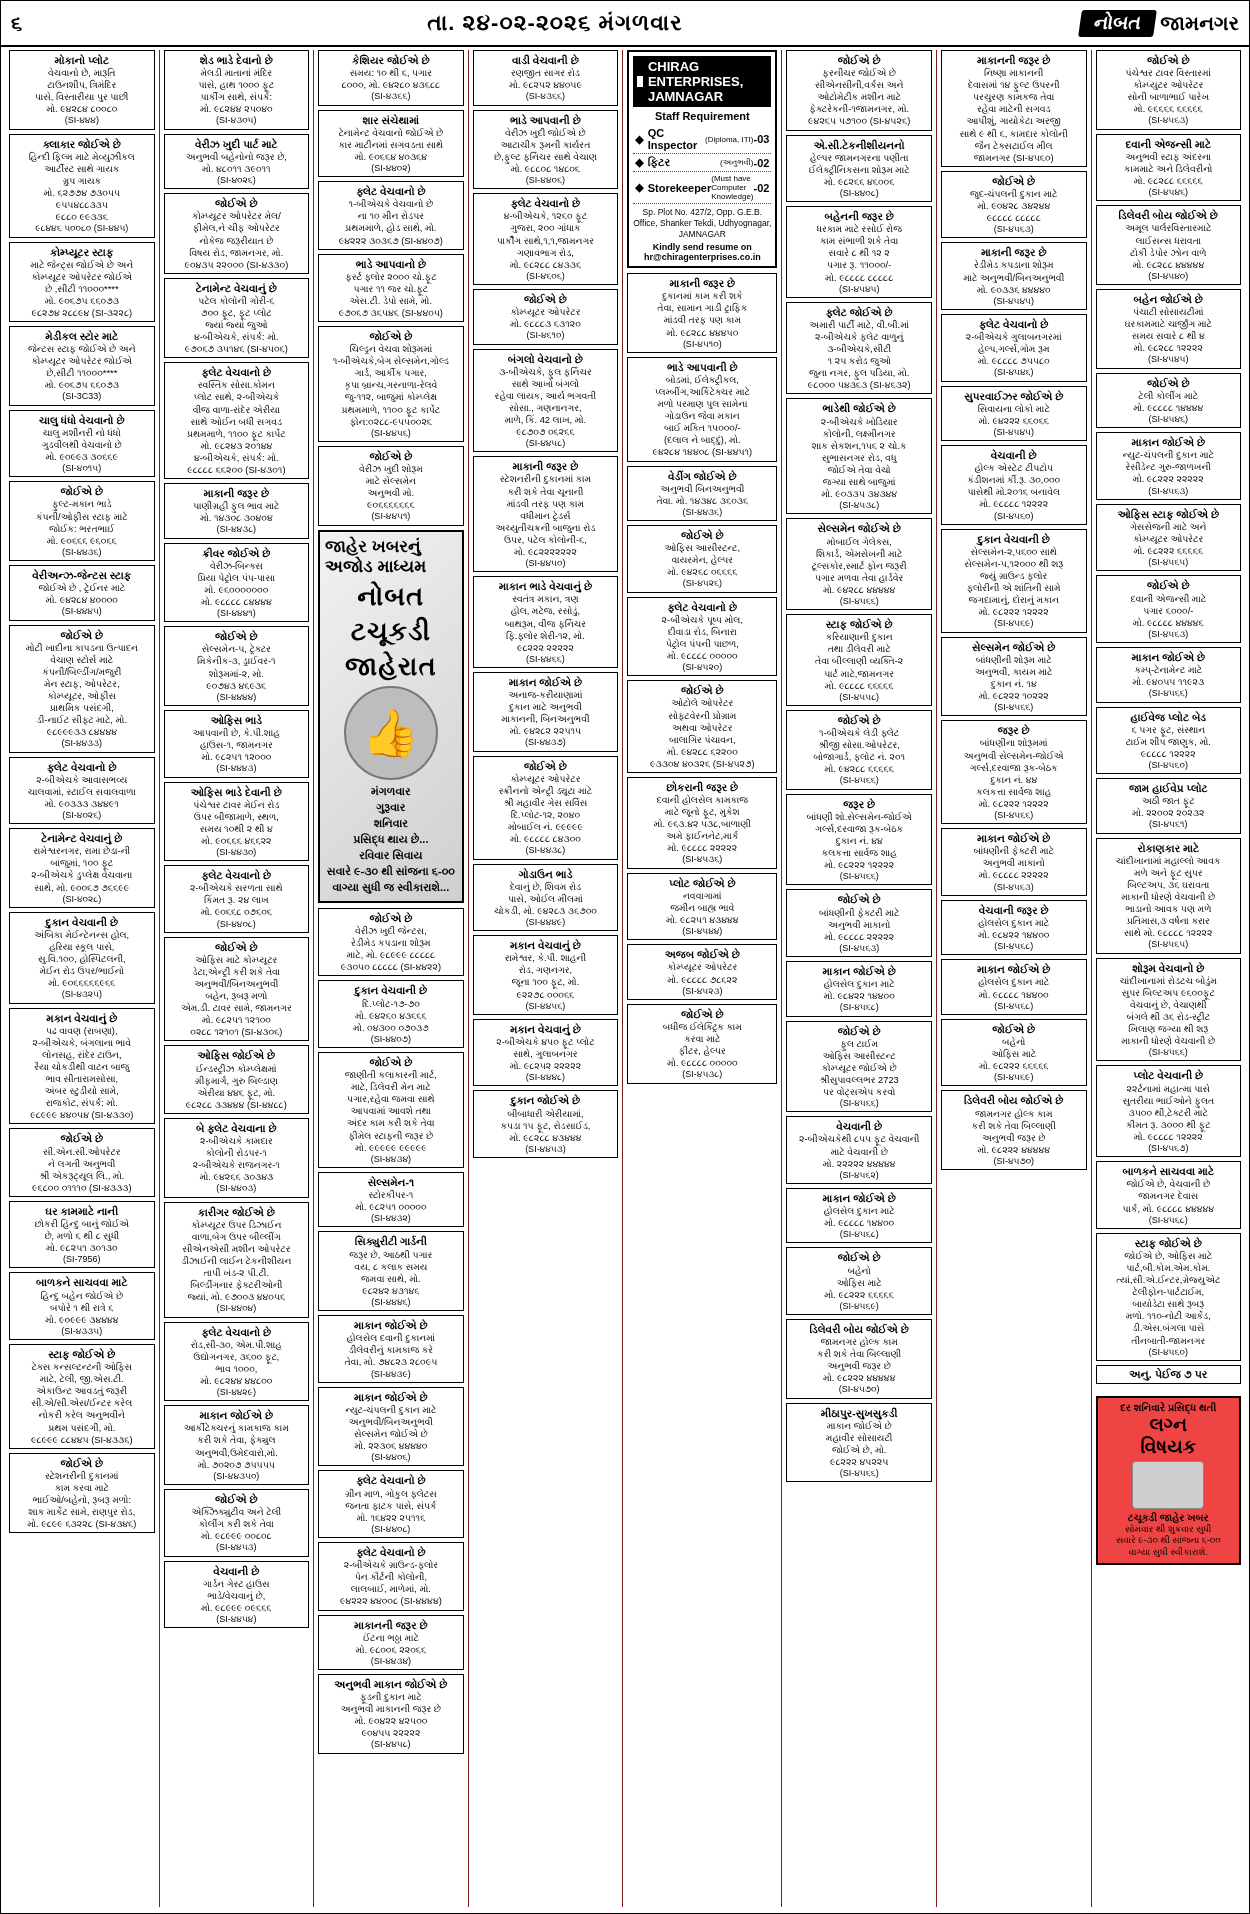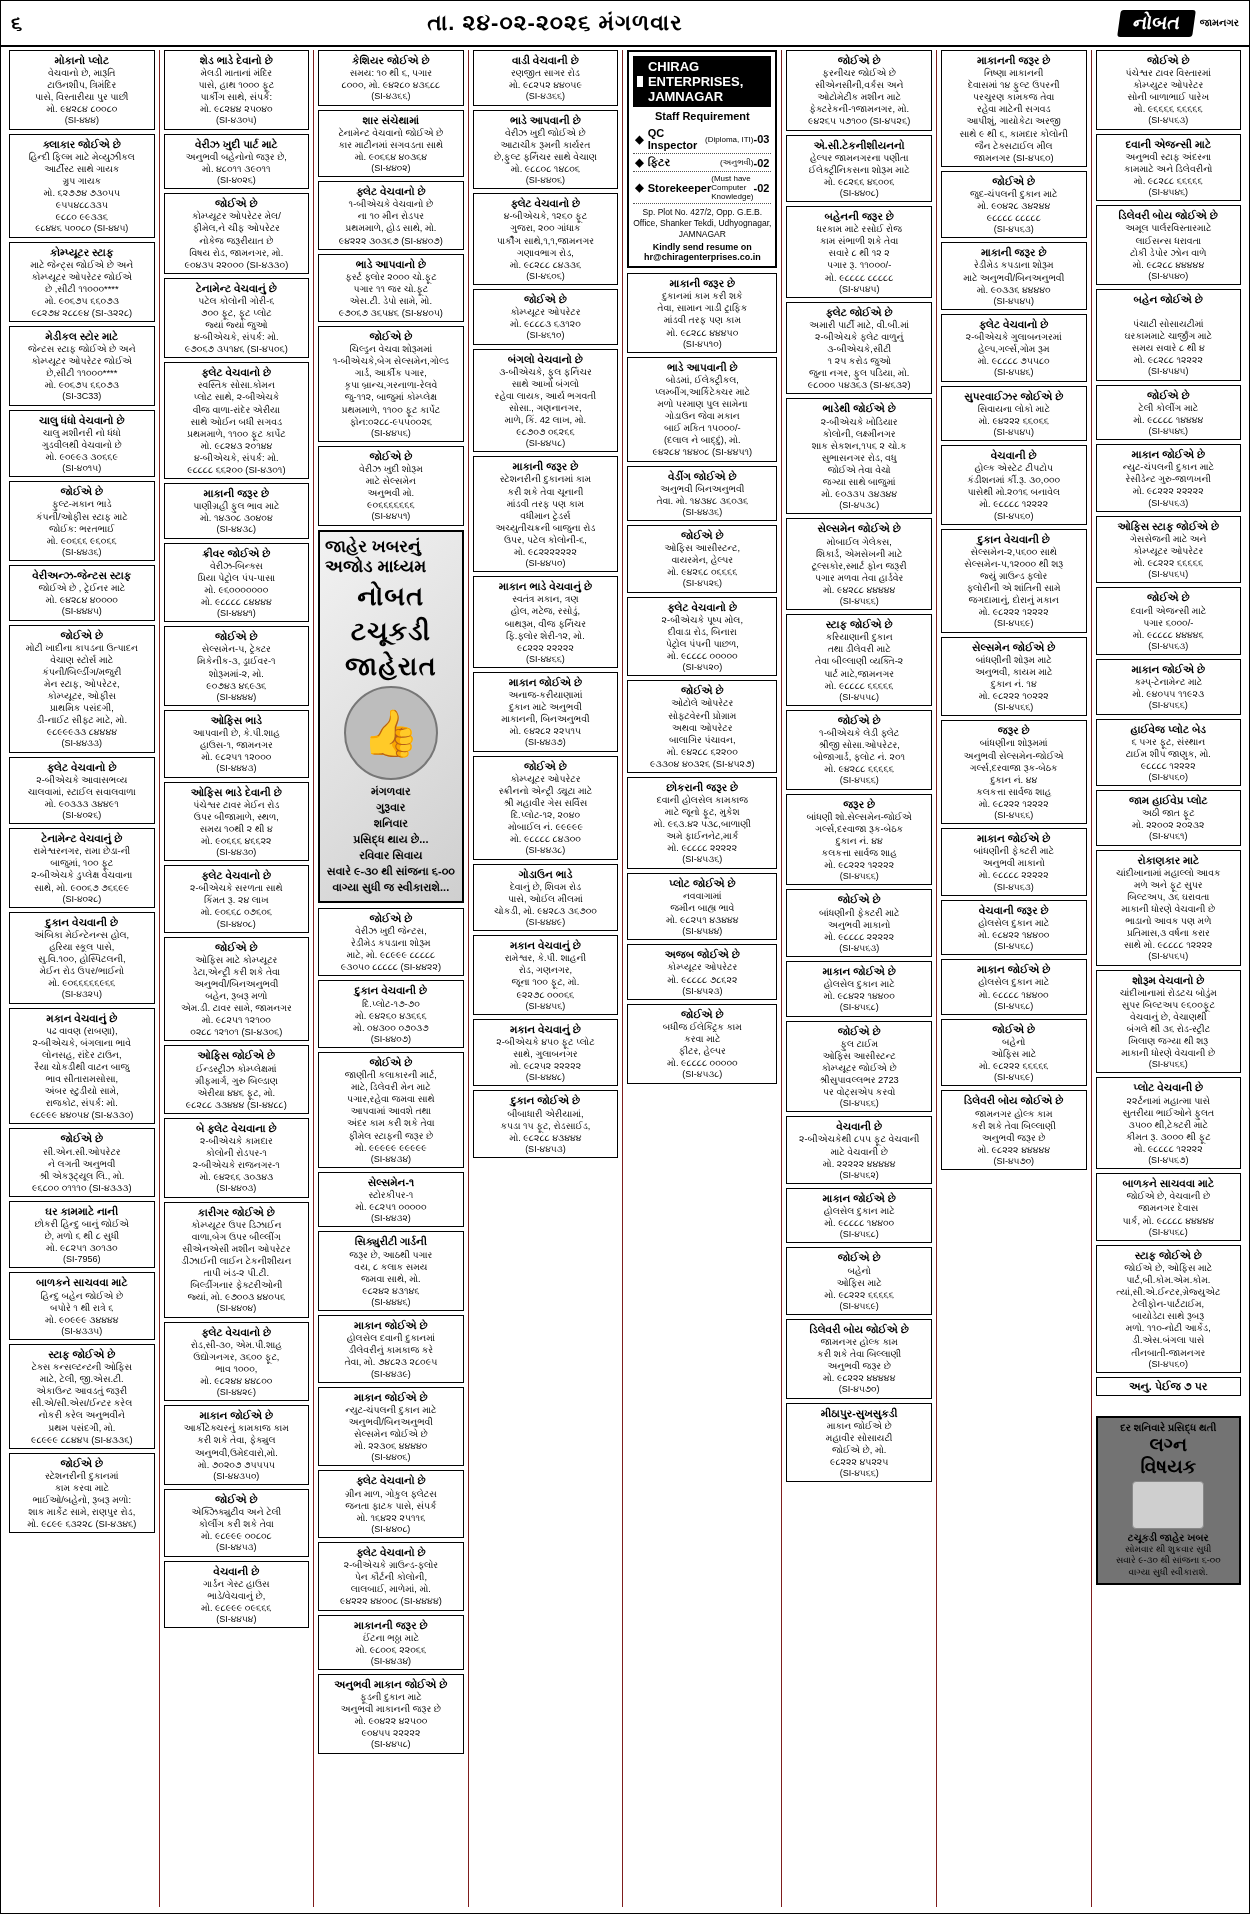--- a/index.html
+++ b/index.html
@@ -15,21 +15,21 @@
     padding:0 10px;box-sizing:border-box;
   }
   .mast-left{width:120px;font-size:20px;font-weight:bold;}
   .mast-center{flex:1;text-align:center;font-size:22px;font-weight:bold;letter-spacing:1px;}
   .mast-right{width:260px;display:flex;align-items:center;justify-content:flex-end;gap:6px;}
   .logo-badge{
     display:inline-block;background:#000;color:#fff;font-weight:bold;
     font-size:19px;padding:2px 14px 3px 14px;border-radius:3px;
     transform:skewX(-8deg);
   }
-  .mast-sub{font-size:10px;font-weight:bold;}
+  .mast-sub{font-size:20px;font-weight:bold;}
   
   .cols{
     display:flex;height:1864px;box-sizing:border-box;padding:3px 4px 4px 4px;gap:0;
   }
   .col{
     flex:1;position:relative;padding:0 4px;box-sizing:border-box;
     border-right:1px solid #7f1d1d;
   }
   .col:last-child{border-right:none;}
   .ad{
@@ -63,22 +63,22 @@
     background:linear-gradient(135deg,#f2f2f2,#cfcfcf);position:relative;overflow:hidden;
   }
   .tyukdi .l1{font-size:17px;font-weight:bold;text-align:left;line-height:1.2;}
   .tyukdi .l2{font-size:26px;font-weight:bold;text-align:center;margin:4px 0;letter-spacing:1px;}
   .tyukdi .l3{font-size:11px;font-weight:bold;text-align:center;line-height:1.45;}
   .tyukdi .hand{
     width:90px;height:90px;border-radius:50%;background:#bdbdbd;border:2px solid #777;
     margin:4px auto;display:flex;align-items:center;justify-content:center;font-size:46px;
   }
   .lagna{
-    border:2px solid #000;margin-top:20px;padding:4px;box-sizing:border-box;text-align:center;
-    background:#737373;
+    border:2px solid #000;margin-top:12px;padding:4px;box-sizing:border-box;text-align:center;
+    background:#ef4444;
   }
   .lagna .hd{font-size:10px;font-weight:bold;}
   .lagna .big{font-size:19px;font-weight:bold;line-height:1.15;}
   .lagna .fig{width:70px;height:46px;margin:3px auto;background:#cfcfcf;border:1px solid #888;border-radius:4px;}
   .lagna .sm{font-size:9px;line-height:1.3;}
   .anu{font-size:11px;font-weight:bold;text-align:center;border:1px solid #000;padding:2px;margin-bottom:4px;}
 </style>
 </head>
 <body>
 
@@ -1019,21 +1019,21 @@
         <div class="ad">
           <div class="t">ડિલેવરી બોય જોઈએ છે</div>
           <div class="b" style="white-space: pre-line;">અમૂલ પાર્લરવિસ્તારમાટે
 લાઈસન્સ ધરાવતા
 ટોકી ડેપોર ઝોન વાળે
 મો. ૯૮૨૮૮ ૪૪૪૪૪</div>
           <div class="ref">(SI-૪૫૪૦)</div>
         </div>
         <div class="ad">
           <div class="t">બહેન જોઈએ છે</div>
-          <div class="b" style="white-space: pre-line; margin-top: 12px;">પંચાટી સોસાયટીમાં
+          <div class="b" style="white-space: pre-line;">પંચાટી સોસાયટીમાં
 ઘરકામમાટે ચાર્જીંગ માટે
 સમય સવારે ૮ થી ૪
 મો. ૯૮૨૮૮ ૧૨૨૨૨</div>
           <div class="ref">(SI-૪૫૪૫)</div>
         </div>
         <div class="ad">
           <div class="t">જોઈએ છે</div>
           <div class="b" style="white-space: pre-line;">ટેલી કોલીંગ માટે
 મો. ૯૮૮૮૮ ૧૪૪૪૪</div>
           <div class="ref">(SI-૪૫૪૬)</div>

